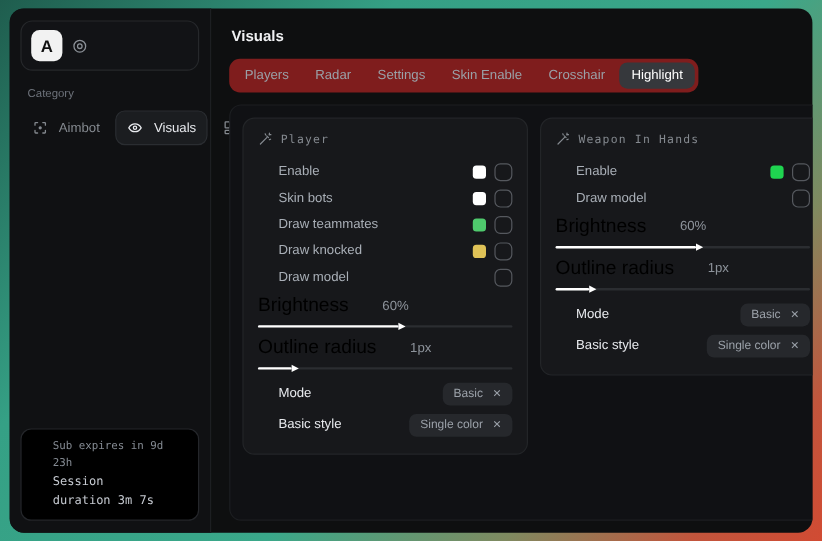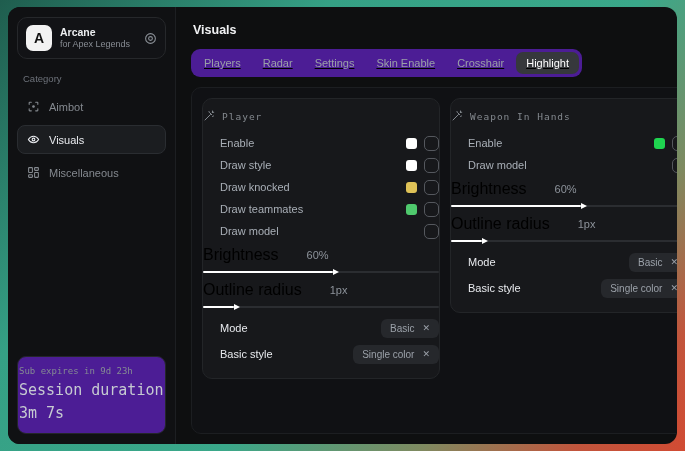--- a/index.html
+++ b/index.html
@@ -14,41 +14,41 @@
     display:flex; flex-direction:column; padding:10px 9px 10px 9px; }
   .brand { display:flex; align-items:center; gap:8px; border:1px solid #26282b; background:#121316;
     border-radius:10px; padding:7px 8px; }
   .logo { width:26px; height:26px; background:#f2f2f2; color:#111; border-radius:7px;
     display:flex; align-items:center; justify-content:center; font-weight:bold; font-size:14px; }
   .brand-text { flex:1; line-height:1.25; }
   .brand-title { color:#eceef0; font-size:10.5px; font-weight:bold; }
   .brand-sub { color:#888d94; font-size:9px; }
   .brand-ico { color:#8b9097; display:flex; }
   .cat-label { color:#6d727a; font-size:9.5px; margin:14px 0 8px 6px; }
-  .nav { display:flex; flex-direction:column; gap:4px; }
+  .nav { display:flex; flex-direction:row; gap:4px; }
   .nav-item { display:flex; align-items:center; gap:9px; color:#84898f; font-size:11px;
     padding:7px 8px; border-radius:8px; border:1px solid transparent; cursor:pointer; }
   .nav-item.sel { background:#1b1d20; border-color:#2a2d31; color:#e8eaee; }
   .nav-item .ic { display:flex; width:14px; justify-content:center; }
-  .sub-card { margin-top:auto; border:1px solid #24262a; background:#4c1d95; border-radius:9px;
-    padding:8px 1px; font-family:"DejaVu Sans Mono", monospace; line-height:1.55; }
+  .sub-card { margin-top:auto; border:1px solid #24262a; background:#000000; border-radius:9px;
+    padding:8px 26px; font-family:"DejaVu Sans Mono", monospace; line-height:1.55;text-decoration:underline; }
   .sub-line1 { color:#858b93; font-size:9px; }
-  .sub-line2 { color:#c6cad1; font-size:15px; }
+  .sub-line2 { color:#c6cad1; font-size:10px; }
 
   
   .main { flex:1; padding:13px 13px 10px 15px; display:flex; flex-direction:column; }
   .page-title { color:#f0f1f3; font-size:12.5px; font-weight:bold; margin:3px 0 12px 2px; }
-  .tabbar { display:inline-flex; gap:2px; background:#4c1d95; border-radius:9px; padding:3px;
-    width:fit-content;text-decoration:underline; }
+  .tabbar { display:inline-flex; gap:2px; background:#7f1d1d; border-radius:9px; padding:3px;
+    width:fit-content; }
   .tab { color:#9aa0a7; font-size:11px; padding:5px 10px; border-radius:7px; cursor:pointer; white-space:nowrap; }
   .tab.sel { background:#36383c; color:#ffffff; }
   .content { margin-top:10px; background:#101114; border:1px solid #1c1e21; border-radius:10px;
     padding:10px; flex:1; display:flex; gap:10px; align-items:flex-start; overflow:hidden; }
 
-  .panel { width:238px; background:#17181b; border:1px solid #232528; border-radius:10px; padding:11px 0; }
+  .panel { width:238px; background:#17181b; border:1px solid #232528; border-radius:10px; padding:11px 12px; }
   .panel-head { display:flex; align-items:center; gap:7px; color:#84898f; margin-bottom:10px; }
   .panel-title { font-family:"DejaVu Sans Mono", monospace; font-size:9.5px; letter-spacing:1px; color:#84898f; }
   .row { display:flex; align-items:center; justify-content:space-between; min-height:22px;margin-left:17px; }
   .row .lbl { color:#a9afb7; font-size:11px; }
   .row .lbl.strong { color:#e8eaee; font-weight:normal; }
   .right { display:flex; align-items:center; gap:7px; }
   .swatch { width:11px; height:11px; border-radius:3px; cursor:pointer; }
   .checkbox { width:15px; height:15px; border:1.5px solid #55585e; border-radius:5px; cursor:pointer; }
   .slider-row { margin:3px 0 7px 0; }
   .slider-top { display:flex; justify-content:flex-start; align-items:center; min-height:20px;gap:28px; }
@@ -64,24 +64,20 @@
 </style>
 </head>
 <body>
 
 <div class="desktop">
   <div class="window">
 
     <div class="sidebar">
       <div class="brand">
         <div class="logo">A</div>
-        <div class="brand-text">
-          <div class="brand-title">Arcane</div>
-          <div class="brand-sub">for Apex Legends</div>
-        </div>
         <span class="brand-ico">
           <svg width="13" height="13" viewBox="0 0 24 24" fill="none" stroke="currentColor" stroke-width="2">
             <circle cx="12" cy="12" r="9"></circle>
               <circle cx="12" cy="12" r="3.5"></circle>
           </svg>
         </span>
       </div>
 
       <div class="cat-label">Category</div>
       <div class="nav">
@@ -149,37 +145,37 @@
     </div>
     <div class="panel-body">
               <div class="row">
     <span class="lbl">Enable</span>
     <span class="right">
       <span class="swatch" style="background: rgb(255, 255, 255);"></span>
       <span class="checkbox"></span>
     </span>
   </div>
               <div class="row">
-    <span class="lbl">Draw style</span>
+    <span class="lbl">Skin bots</span>
     <span class="right">
       <span class="swatch" style="background: rgb(255, 255, 255);"></span>
       <span class="checkbox"></span>
     </span>
   </div>
               <div class="row">
+    <span class="lbl">Draw teammates</span>
+    <span class="right">
+      <span class="swatch" style="background: rgb(79, 201, 109);"></span>
+      <span class="checkbox"></span>
+    </span>
+  </div>
+              <div class="row">
     <span class="lbl">Draw knocked</span>
     <span class="right">
       <span class="swatch" style="background: rgb(223, 194, 87);"></span>
-      <span class="checkbox"></span>
-    </span>
-  </div>
-              <div class="row">
-    <span class="lbl">Draw teammates</span>
-    <span class="right">
-      <span class="swatch" style="background: rgb(79, 201, 109);"></span>
       <span class="checkbox"></span>
     </span>
   </div>
               <div class="row">
     <span class="lbl">Draw model</span>
     <span class="right">
 
       <span class="checkbox"></span>
     </span>
   </div>

